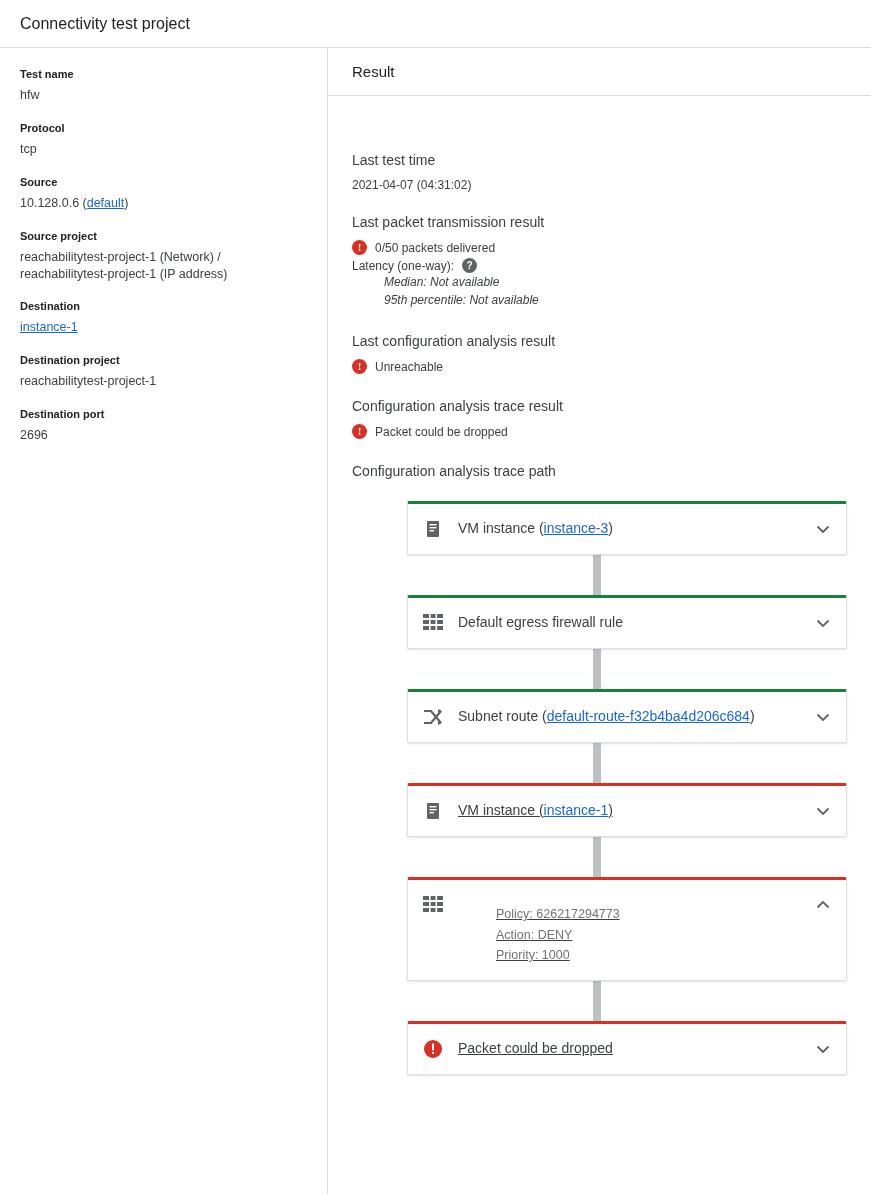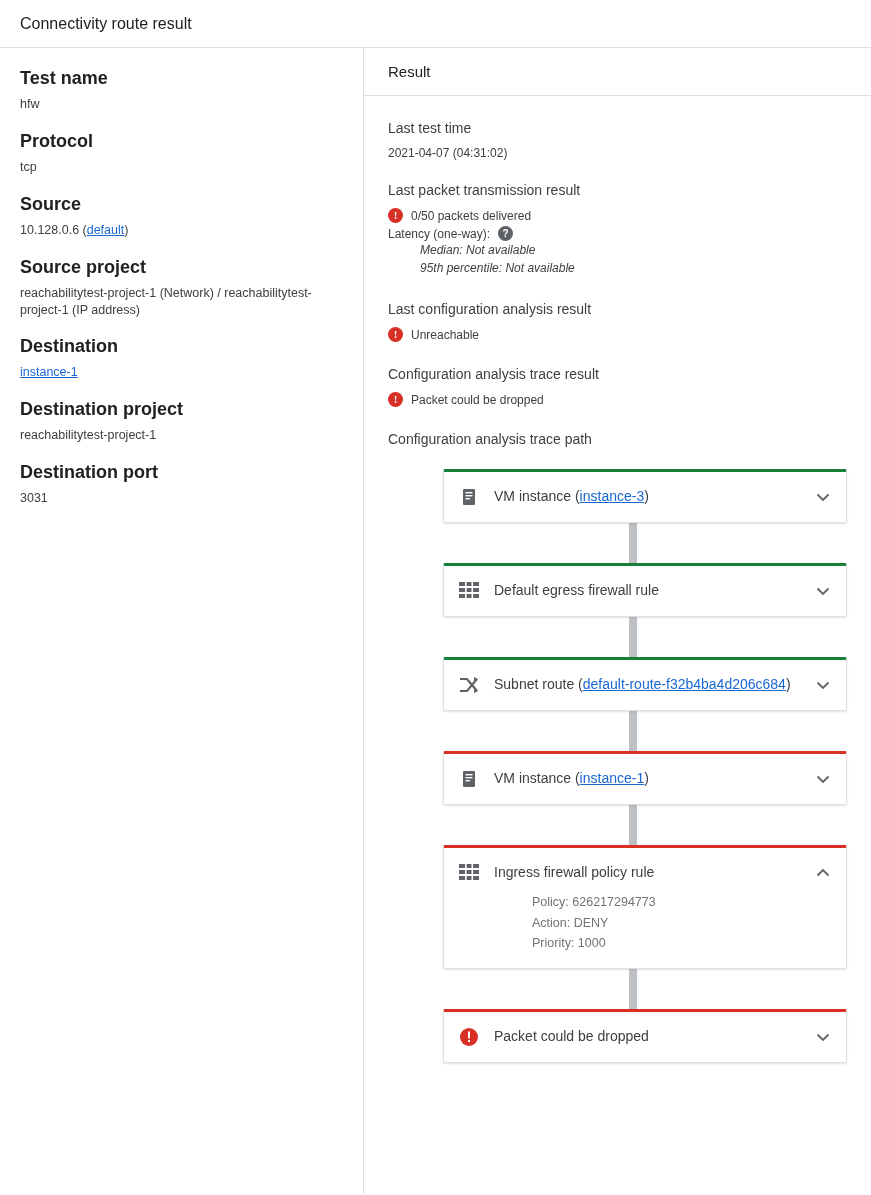--- a/index.html
+++ b/index.html
@@ -39,21 +39,21 @@
   }
   .right-pane {
     flex: 1;
     display: flex;
     flex-direction: column;
   }
 
   
   .field { margin-bottom: 18px; }
   .field-label {
-    font-size: 18px;
+    font-size: 11px;
     font-weight: bold;
     color: #202124;
     margin-bottom: 7px;
   }
   .field-value {
     font-size: 12.5px;
     color: #3c4043;
     line-height: 1.35;
   }
   a.link {
@@ -131,52 +131,52 @@
     margin-left: 8px;
     cursor: pointer;
   }
   .latency-detail {
     font-size: 12px;
     color: #3c4043;
     margin-left: 32px;
     line-height: 1.5;
     font-style: italic;
   }
-  .block-gap-22 { margin-bottom: 22px; }
+  .block-gap-22 { margin-bottom: 22px; margin-top: 32px; }
   .block-gap-18 { margin-bottom: 18px; }
 
   
   .trace {
     margin-top: 22px;
     position: relative;
     padding-left: 55px;
   }
   .trace-item {
     position: relative;
-    width: 404px;
+    width: 440px;
   }
   .connector {
     width: 8px;
     height: 40px;
     background: #bdc1c6;
     margin-left: 186px;
   }
   .card {
     background: #fff;
     border: 1px solid #e0e0e0;
     border-radius: 2px;
     box-shadow: 0 1px 2px rgba(60,64,67,0.15);
     position: relative;
     display: flex;
     align-items: flex-start;
     padding: 14px 14px 14px 12px;
     min-height: 54px;
   }
   .card.green { border-top: 3px solid #188038; }
-  .card.red   { border-top: 3px solid #d93025; }
+  .card.red   { border-top: 3px solid #d93025; text-decoration: underline; }
   .card-icon {
     width: 26px;
     flex: 0 0 26px;
     margin-right: 12px;
     margin-top: 1px;
     display: flex;
     justify-content: center;
   }
   .card-main { flex: 1; }
   .card-label {
@@ -199,21 +199,21 @@
     color: #5f6368;
   }
   svg { display: block; }
 </style>
 </head>
 <body>
 
 <div class="page">
 
   <div class="header">
-    <div class="header-title">Connectivity route result</div>
+    <div class="header-title">Connectivity test project</div>
   </div>
 
   <div class="body">
 
     <div class="left-pane">
 
       <div class="field">
         <div class="field-label">Test name</div>
         <div class="field-value">hfw</div>
       </div>
@@ -238,21 +238,21 @@
         <div class="field-value"><a class="link-plain">instance-1</a></div>
       </div>
 
       <div class="field">
         <div class="field-label">Destination project</div>
         <div class="field-value">reachabilitytest-project-1</div>
       </div>
 
       <div class="field">
         <div class="field-label">Destination port</div>
-        <div class="field-value">3031</div>
+        <div class="field-value">2696</div>
       </div>
 
     </div>
 
     <div class="right-pane">
 
       <div class="result-header">
         <div class="result-title">Result</div>
       </div>
 
@@ -391,21 +391,20 @@
                     <rect x="1" y="1" width="20" height="4" fill="#5f6368"></rect>
                     <rect x="1" y="7" width="20" height="4" fill="#5f6368"></rect>
                     <rect x="1" y="13" width="20" height="4" fill="#5f6368"></rect>
                     <rect x="7" y="0" width="1.6" height="18" fill="#ffffff"></rect>
                     <rect x="13.5" y="0" width="1.6" height="18" fill="#ffffff"></rect>
                     <rect x="4" y="5" width="1.6" height="2" fill="#ffffff"></rect>
                     <rect x="10.5" y="11" width="1.6" height="2" fill="#ffffff"></rect>
                   </svg>
                 </div>
                 <div class="card-main">
-                  <div class="card-label"><span>Ingress firewall policy rule</span></div>
                   <div class="card-details">
                     <div>Policy: 626217294773</div>
                     <div>Action: DENY</div>
                     <div>Priority: 1000</div>
                   </div>
                 </div>
                 <div class="chev">
                   <svg width="18" height="18" viewBox="0 0 18 18">
                     <path d="M3.5 11.5 L9 6 L14.5 11.5" stroke="#5f6368" stroke-width="1.8" fill="none"></path>
                   </svg>

